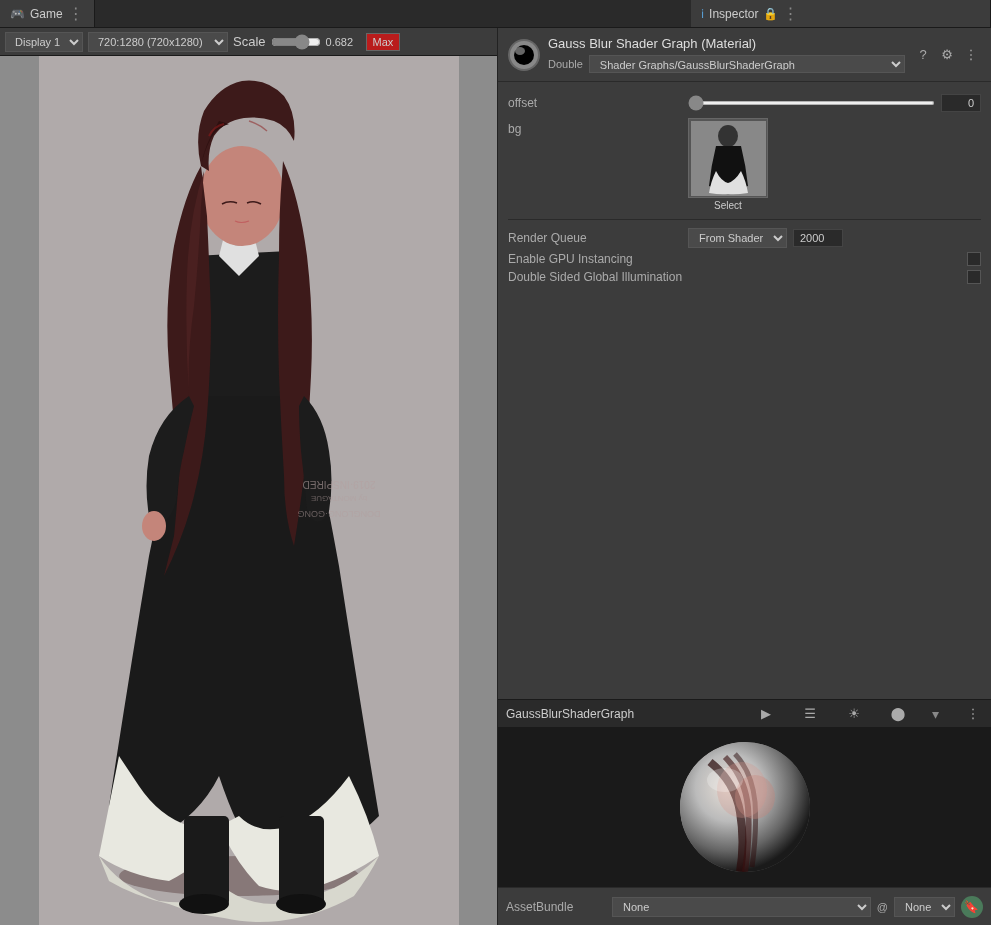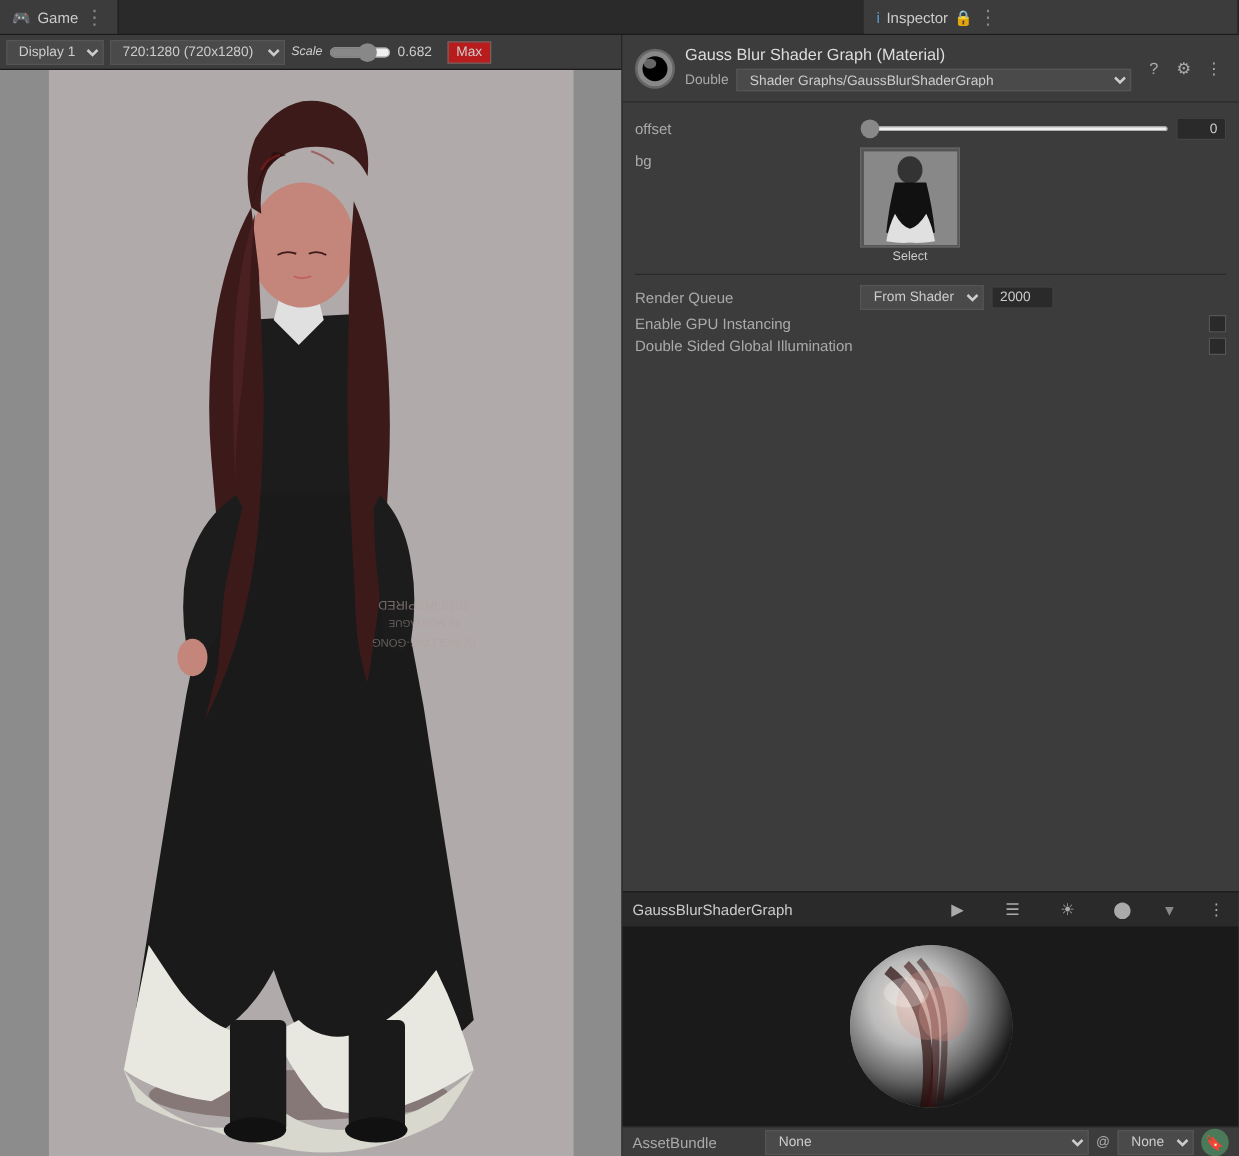--- a/index.html
+++ b/index.html
@@ -84,21 +84,21 @@
     .dropdown-btn {
       background: #4a4a4a;
       color: #ccc;
       border: 1px solid #555;
       padding: 2px 5px;
       font-size: 11px;
       cursor: pointer;
       height: 20px;
     }
 
-    .scale-label { color: #ccc; font-size: 10px; font-style: italic; }
+    .scale-label { color: #ccc; font-size: 13px; }
     .scale-slider {
       width: 50px;
       accent-color: #888;
     }
     .scale-value { color: #ccc; font-size: 11px; min-width: 35px; }
     .max-btn {
       background: #b91c1c;
       color: #ccc;
       border: 1px solid #666;
       padding: 2px 6px;
@@ -381,21 +381,21 @@
       background: radial-gradient(circle at 38% 35%, #e8e0d8, #aaa 50%, #555 80%, #222);
       position: relative;
       overflow: hidden;
       box-shadow: inset -15px -10px 30px rgba(0,0,0,0.6);
     }
 
     
     .asset-row {
       display: flex;
       align-items: center;
-      height: 24px;
+      height: 38px;
       background: #3c3c3c;
       padding: 0 8px;
       border-top: 1px solid #2a2a2a;
       gap: 6px;
     }
 
     .asset-label { color: #aaa; font-size: 12px; width: 100px; }
 
     .asset-dropdown {
       flex: 1;

